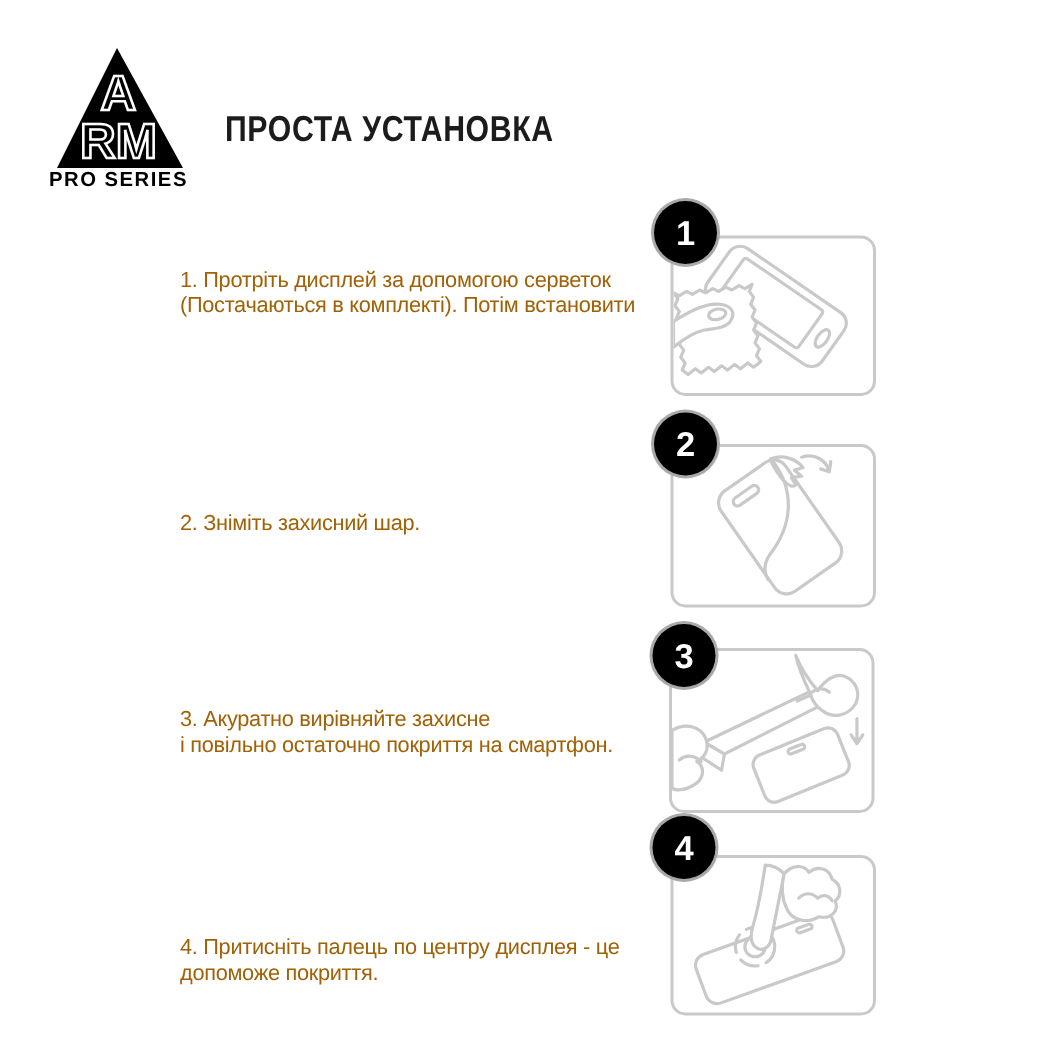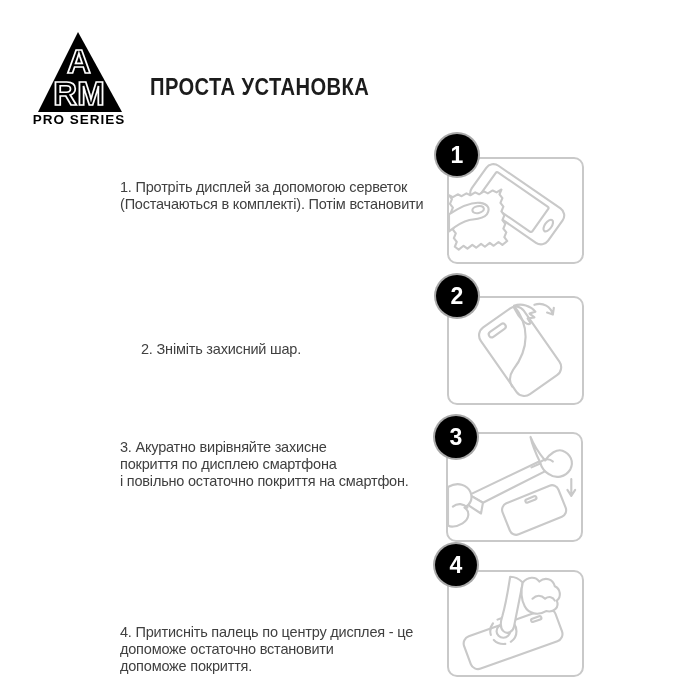--- a/index.html
+++ b/index.html
@@ -10,25 +10,25 @@
   
   .logo { position:absolute; left:30px; top:24px; width:105px; height:105px; }
   
   .title {
     position:absolute; left:150px; top:73px;
     font-size:24px; font-weight:bold; color:#1c1c1c;
     letter-spacing:.5px; white-space:nowrap;
     transform:scaleX(.84); transform-origin:left top;
   }
   
-  .step-text { position:absolute; left:120px; width:345px; color:#404040; }
+  .step-text { position:absolute; left:120px; width:345px; color:#a16207; }
   .step-text .line {
     font-size:14.5px; line-height:17px; letter-spacing:-.2px; white-space:nowrap;
   }
-  .t1 { top:179px; } .t2 { top:341px;margin-left:21px; } .t3 { top:439px; } .t4 { top:624px; }
+  .t1 { top:179px; } .t2 { top:341px; } .t3 { top:472px; } .t4 { top:624px; }
   
   .badge {
     position:absolute; width:42px; height:42px; border-radius:50%;
     background:#000000; box-shadow:0 0 0 2px #a9a9a9;
     color:#ffffff; font-size:23px; font-weight:bold;
     display:flex; align-items:center; justify-content:center; z-index:2;
   }
   .b1 { left:436px; top:134px; } .b2 { left:436px; top:275px; }
   .b3 { left:435px; top:416px; } .b4 { left:435px; top:544px; }
   
@@ -89,21 +89,20 @@
         </g>
         <path d="M67,8 C83,28 83,52 66,74 C62,80 62,86 65,91"></path>
         <path d="M67,8 C75,5 84,8 89,14 l-6,2 5,4 -7,1 3,5 C80,30 72,20 67,10"></path>
         <path d="M88,7 C97,4 105,9 107,17 M107,17 l-6,-2 M107,17 l1,-7"></path>
       </g>
     </svg>
   </div>
 
   <div class="step-text t3">
     <div class="line">3. Акуратно вирівняйте захисне</div>
-    <div class="line">покриття по дисплею смартфона</div>
     <div class="line">і повільно остаточно покриття на смартфон.</div>
   </div>
   <div class="badge b3">3</div>
   <div class="frame f3">
     <svg viewBox="0 0 137 108" preserveAspectRatio="none">
       <g stroke="#c9c9c9" stroke-width="2.2" fill="none" stroke-linecap="round" stroke-linejoin="round">
         <g transform="rotate(-22 90 78)">
           <rect x="58" y="60" width="62" height="34" rx="7" fill="#ffffff"></rect>
           <rect x="84" y="64" width="12" height="3.5" rx="1.75"></rect>
         </g>
@@ -116,21 +115,20 @@
         <path d="M5,74 C10,70 16,71 20,75"></path>
         <path fill="#ffffff" d="M85,3 C89,13 94,20 100,27 C105,20 112,15 118,17 C126,20 130,28 126,36 C121,44 111,46 104,41 C99,38 96,33 95,29 C91,21 87,12 85,3 Z"></path>
         <path d="M96,28 C100,25 105,25 108,28"></path>
         <path d="M127,46 L127,63 M127,63 l-4,-6 M127,63 l4,-6"></path>
       </g>
     </svg>
   </div>
 
   <div class="step-text t4">
     <div class="line">4. Притисніть палець по центру дисплея - це</div>
-    <div class="line">допоможе остаточно встановити</div>
     <div class="line">допоможе покриття.</div>
   </div>
   <div class="badge b4">4</div>
   <div class="frame f4">
     <svg viewBox="0 0 137 108" preserveAspectRatio="none">
       <g stroke="#c9c9c9" stroke-width="2.2" fill="none" stroke-linecap="round" stroke-linejoin="round">
         <g transform="rotate(-20 66 70)">
           <rect x="16" y="52" width="100" height="36" rx="8" fill="#ffffff"></rect>
           <rect x="90" y="57" width="11" height="3.5" rx="1.75"></rect>
         </g>

